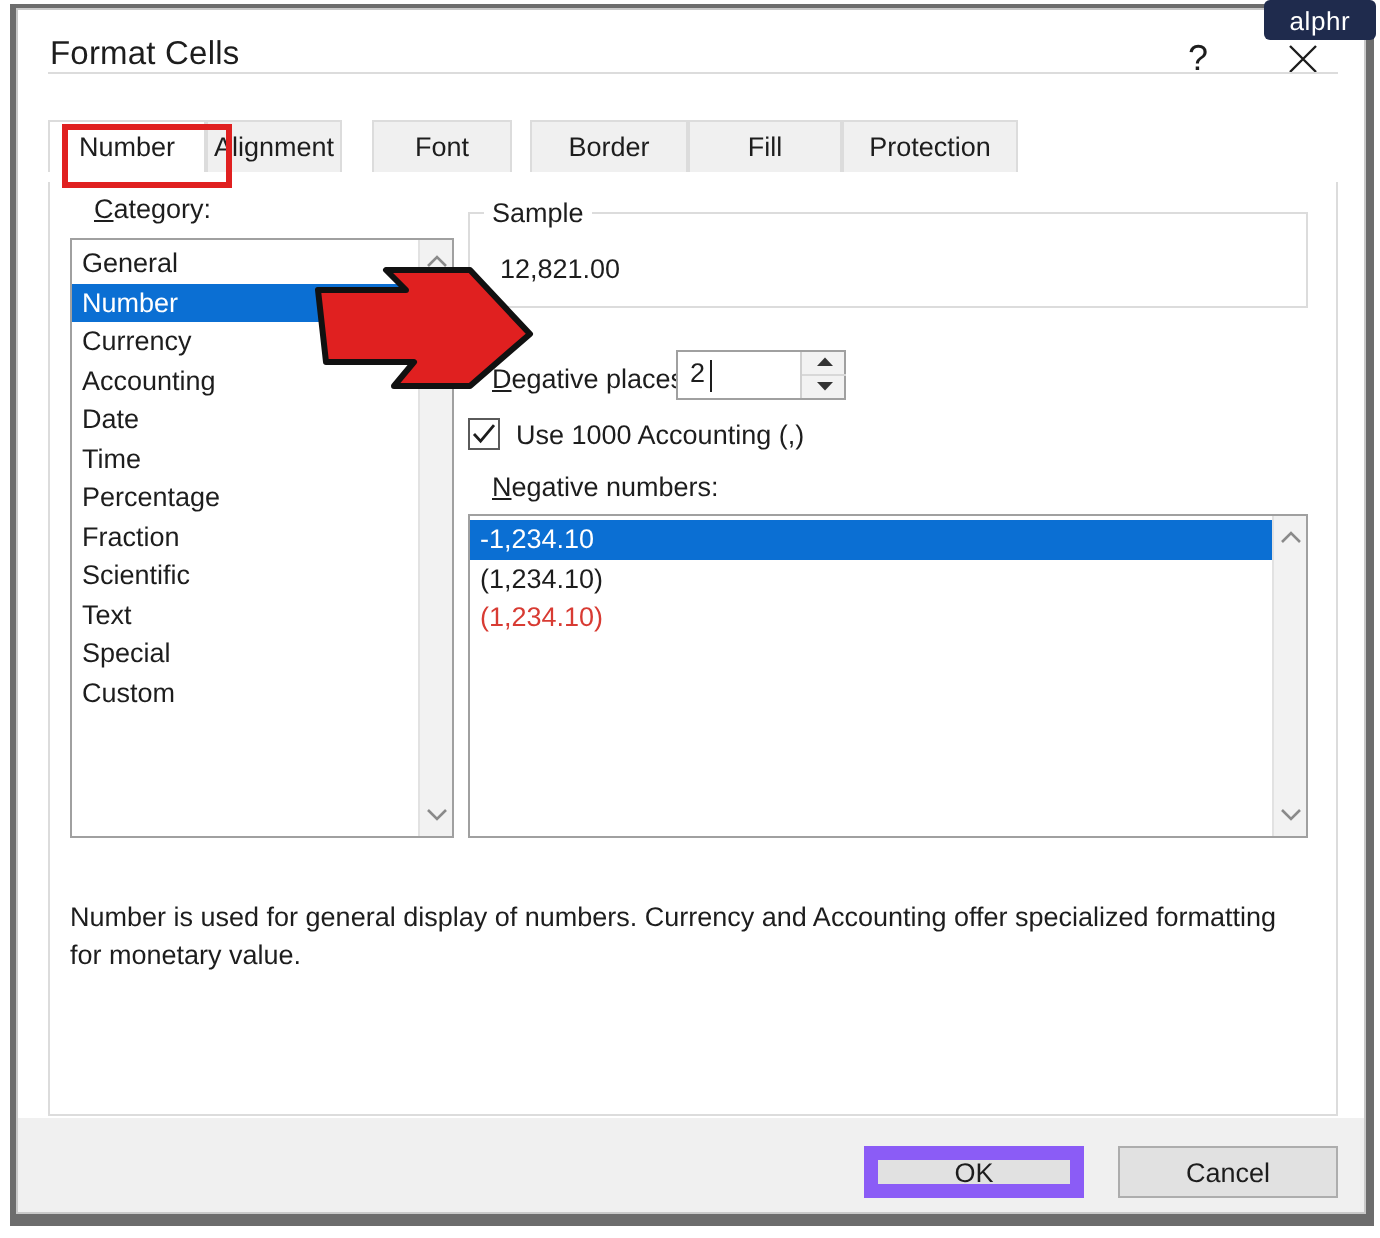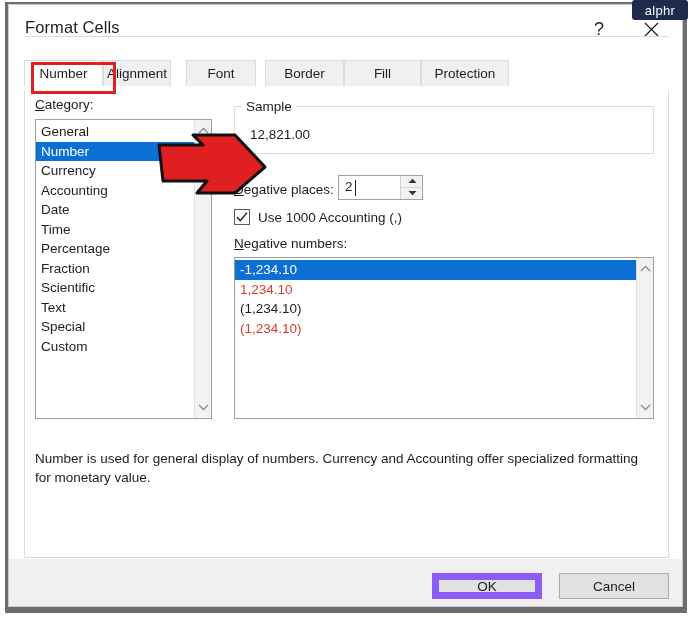--- a/index.html
+++ b/index.html
@@ -98,20 +98,21 @@
     background: #ffffff;
     border: 1px solid #dcdcdc;
     border-top: none;
   }
 
   .field-label {
     position: absolute;
     font-size: 13.5px;
     color: #1d1d1d;
     white-space: nowrap;
+    margin-left: 12px;
   }
   .field-label .acc { text-decoration: underline; }
 
   
   .listbox {
     position: absolute;
     background: #ffffff;
     border: 1px solid #a0a0a0;
     overflow: hidden;
   }
@@ -344,21 +345,21 @@
         </div>
     </div>
     <div id="tab-underline"></div>
 
     <div id="panel">
 
       <div class="field-label" style="left:10px; top:6px;">
         <span class="acc">C</span><span>ategory:</span>
       </div>
 
-      <div class="listbox" id="category-list" style="left:10px; top:28px; width:177px; height:300px;">
+      <div class="listbox" id="category-list" style="left:10px; top:28px; width:192px; height:300px;">
         <div class="listitems">
           <div class="listitem">General</div>
           <div class="listitem selected">Number</div>
           <div class="listitem">Currency</div>
           <div class="listitem">Accounting</div>
           <div class="listitem">Date</div>
           <div class="listitem">Time</div>
           <div class="listitem">Percentage</div>
           <div class="listitem">Fraction</div>
           <div class="listitem">Scientific</div>
@@ -413,21 +414,20 @@
         <span id="sep-checkbox-label"><span class="acc">U</span><span>se 1000 Accounting (,)</span></span>
       </div>
 
       <div class="field-label" id="negative-label">
         <span class="acc">N</span><span>egative numbers:</span>
       </div>
 
       <div class="listbox" id="negative-list" style="left:209px; top:166px; width:420px; height:162px;">
         <div class="listitems">
           <div class="listitem selected">-1,234.10</div>
-          <div class="listitem red">1,234.10</div>
           <div class="listitem">(1,234.10)</div>
           <div class="listitem red">(1,234.10)</div>
         </div>
         <div class="vscroll">
           <div class="arrow up">
             <svg width="11" height="7" viewBox="0 0 11 7">
                 <path d="M1 6 L5.5 1.5 L10 6" stroke="#8a8a8a" stroke-width="1.3" fill="none"></path>
               </svg>
           </div>
           <div class="arrow down">

